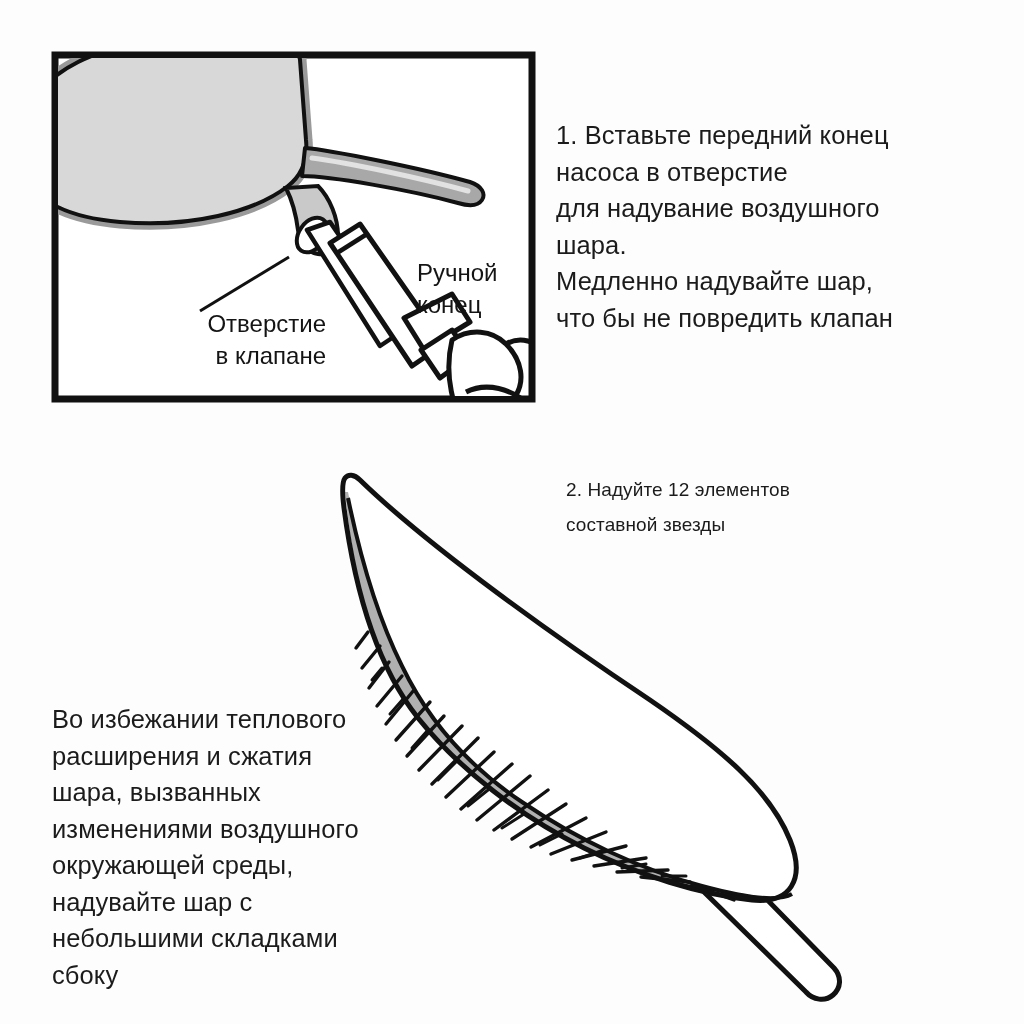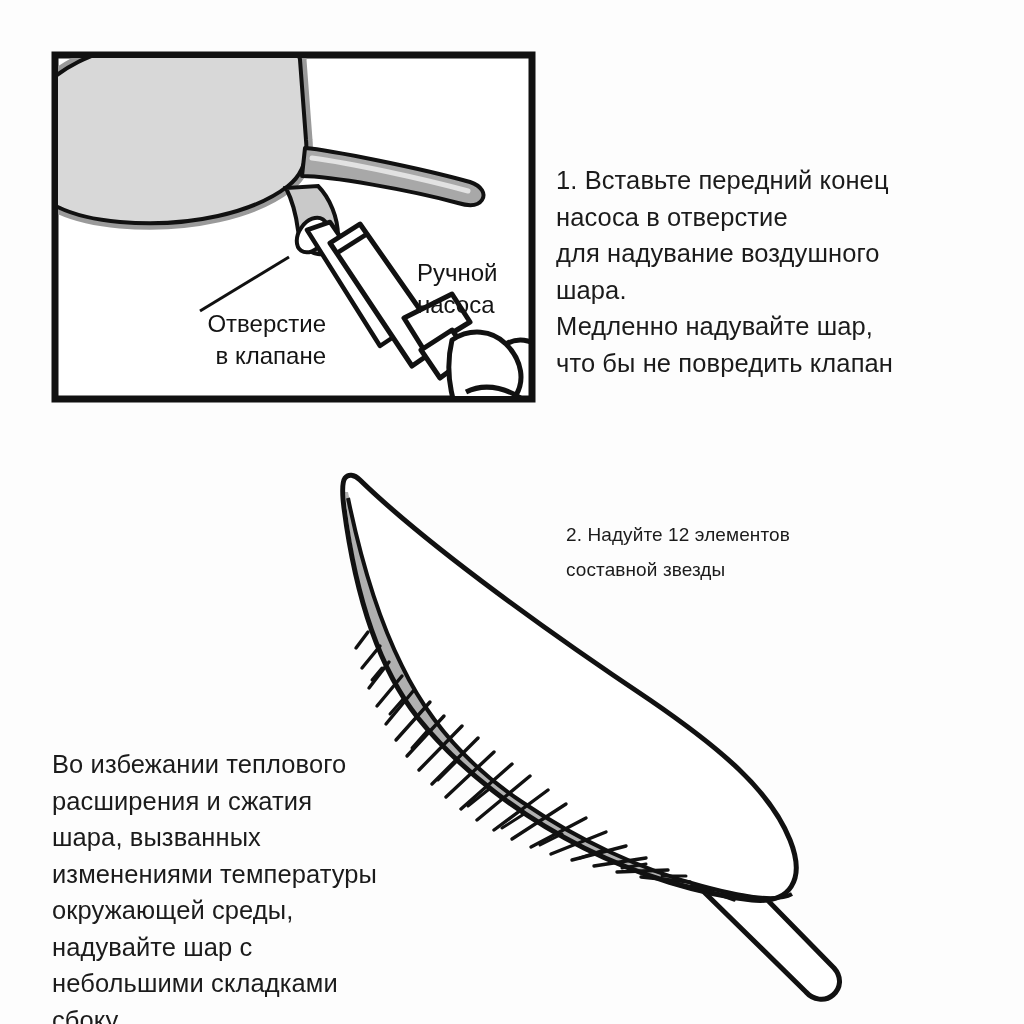--- a/index.html
+++ b/index.html
@@ -26,21 +26,20 @@
     position: absolute;
     left: 0; top: 0;
     width: 1024px;
     height: 1024px;
     pointer-events: none;
   }
   .text-block {
     position: absolute;
     white-space: pre-line;
     color: #1b1b1b;
-    margin-top: 45px;
   }
   .step1 {
     left: 556px;
     top: 117px;
     width: 420px;
     font-size: 25.5px;
     line-height: 36.5px;
     letter-spacing: 0.1px;
   }
   .step2 {
@@ -249,25 +248,25 @@
 шара.
 Медленно надувайте шар,
 что бы не повредить клапан</div>
 
   <div class="text-block step2">2. Надуйте 12 элементов
 составной звезды</div>
 
   <div class="text-block note">Во избежании теплового
 расширения и сжатия
 шара, вызванных
-изменениями температуры
+изменениями воздушного
 окружающей среды,
 надувайте шар с
 небольшими складками
 сбоку</div>
 
   <div class="callout callout-valve">Отверстие
 в клапане</div>
 
   <div class="callout callout-pump">Ручной
-насоса</div>
+конец</div>
 
 </div>
 
 </body></html>

